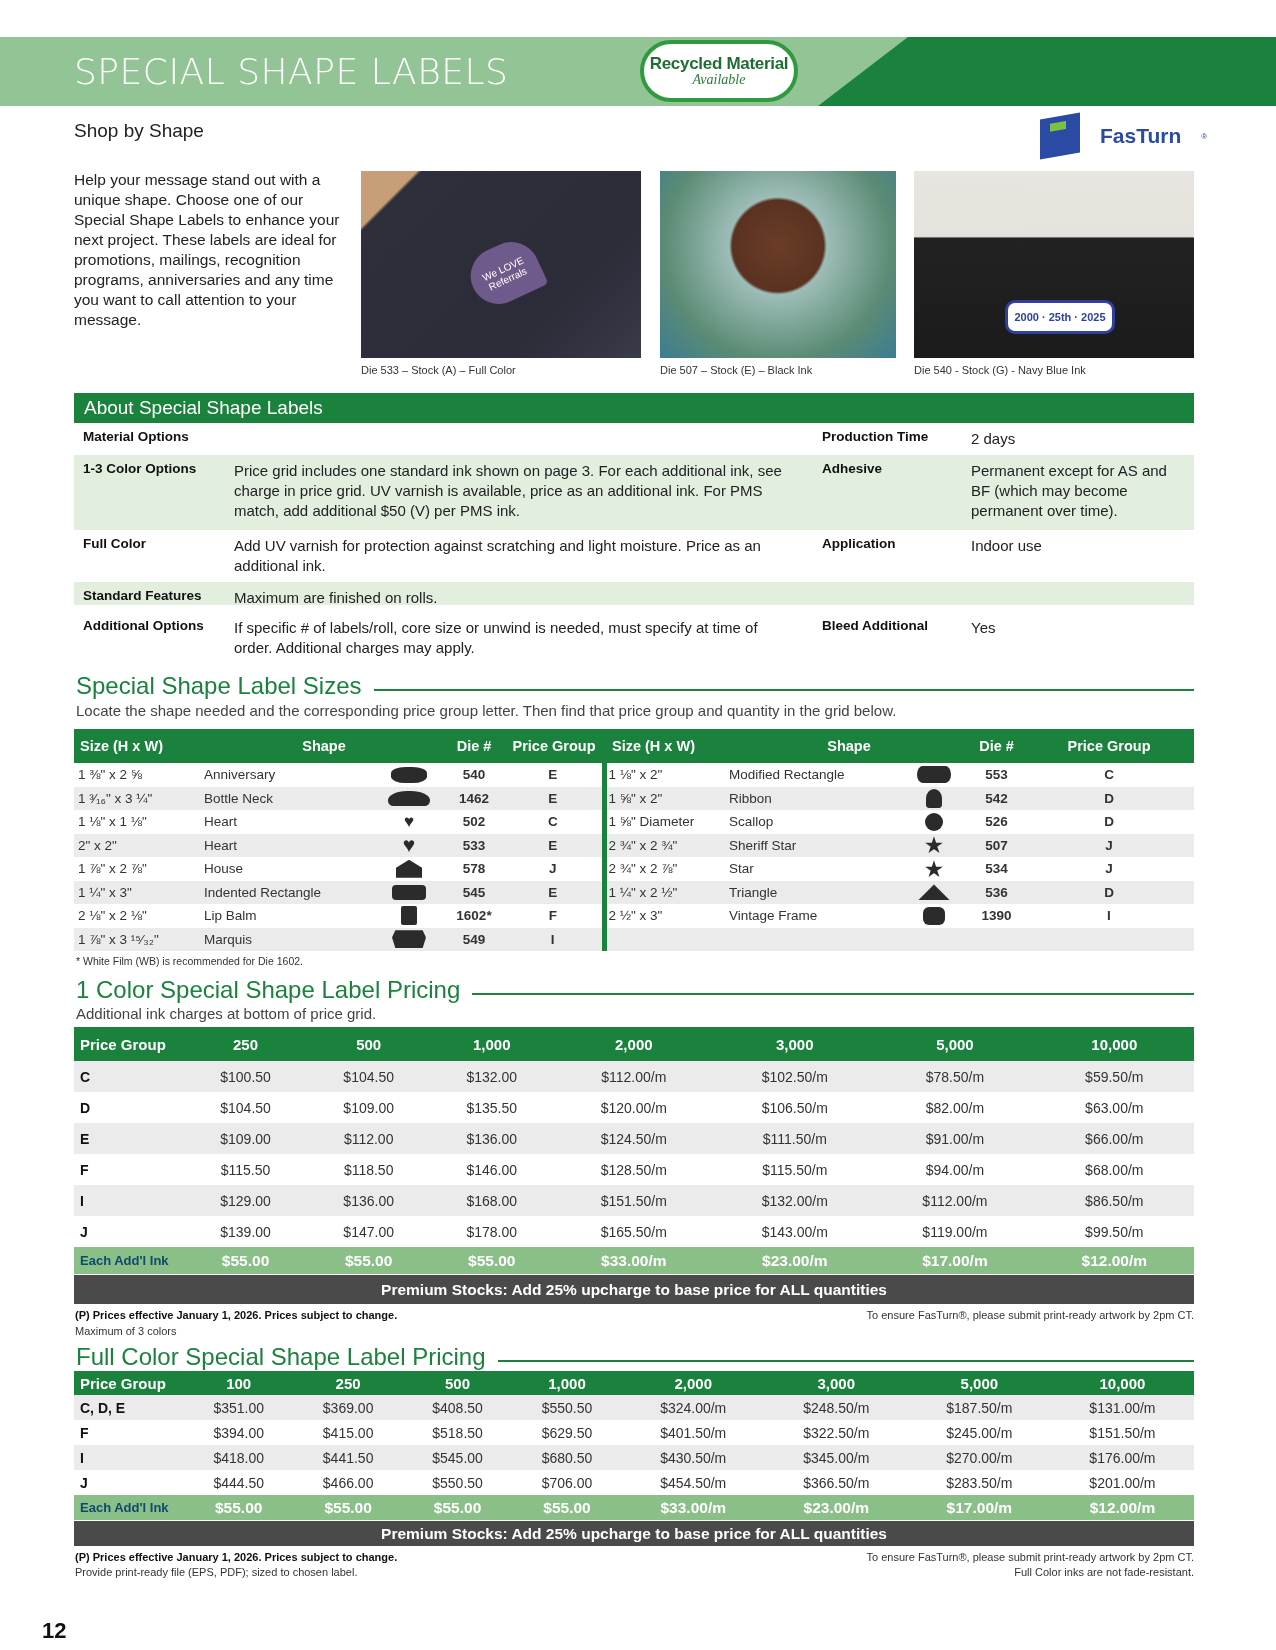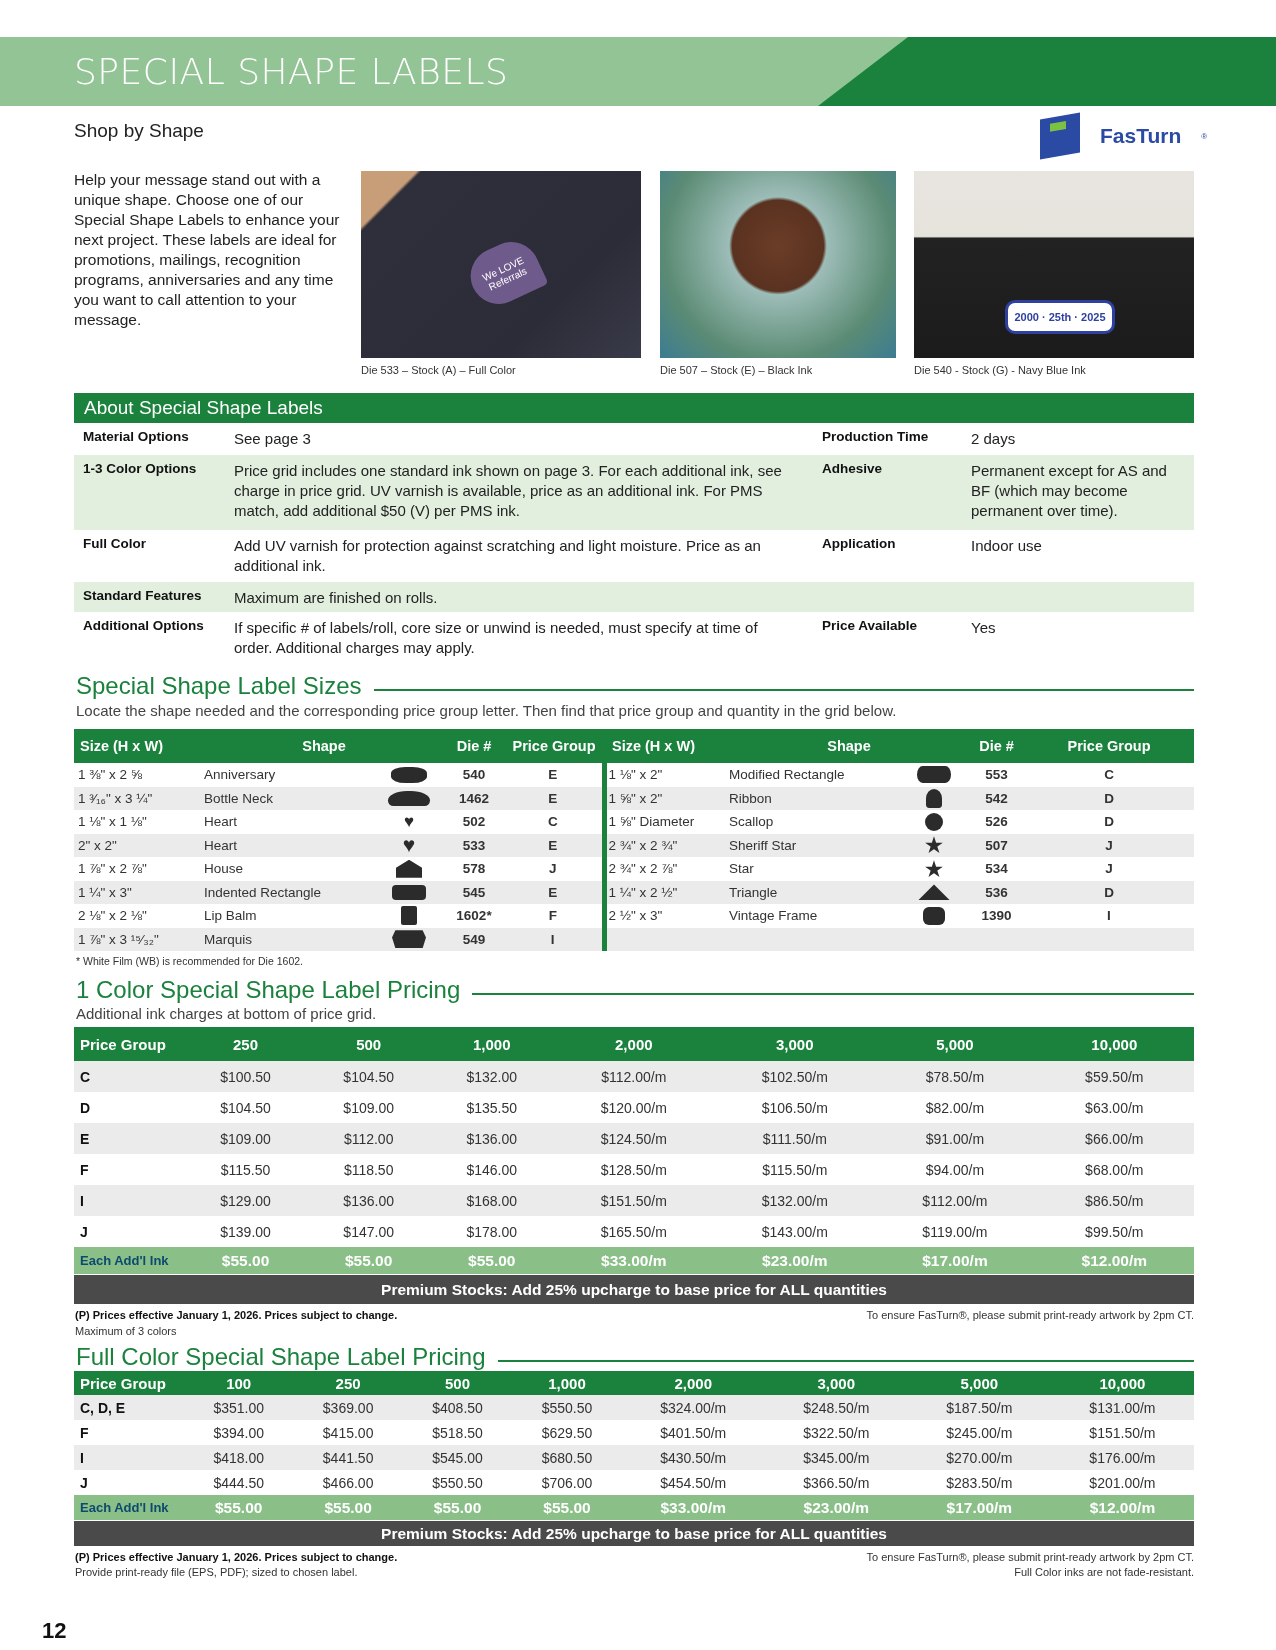--- a/index.html
+++ b/index.html
@@ -59,20 +59,24 @@
   .fine { position: absolute; font-size: 11px; color: #333; }
   .fine.b { font-weight: bold; color: #111; }
   .pageno { position: absolute; left: 42px; top: 1618px; font-size: 22px; font-weight: bold; color: #111; }
 </style>
 </head>
 <body>
 
 <div class="banner">
   <div class="dark"></div>
   <div class="title">SPECIAL SHAPE LABELS</div>
+  <div class="recycle">
+    <div class="r1">Recycled Material</div>
+    <div class="r2">Available</div>
+  </div>
 </div>
 <div class="shop">Shop by Shape</div>
 <div class="logo">
   <span class="box"></span>
   <span class="name">FasTurn</span>
     <sup>®</sup>
 </div>
 
 <div class="intro">Help your message stand out with a unique shape. Choose one of our Special Shape Labels to enhance your next project. These labels are ideal for promotions, mailings, recognition programs, anniversaries and any time you want to call attention to your message.</div>
 
@@ -81,44 +85,43 @@
 <div class="photo p2"></div>
 <div class="photo p3"></div>
 <div class="badge540">2000 · 25th · 2025</div>
 <div class="caption" style="left:361px">Die 533 – Stock (A) – Full Color</div>
 <div class="caption" style="left:660px">Die 507 – Stock (E) – Black Ink</div>
 <div class="caption" style="left:914px">Die 540 - Stock (G) - Navy Blue Ink</div>
 
 <div class="sect-bar about-bar">About Special Shape Labels</div>
 <div class="about-row" style="top:423px;height:20px">
   <span class="k">Material Options</span>
-  <span class="v">See page 3</span>
   <span class="k2">Production Time</span>
   <span class="v2">2 days</span>
 </div>
 <div class="about-row shade" style="top:455px;height:75px">
   <span class="k">1-3 Color Options</span>
   <span class="v">Price grid includes one standard ink shown on page 3. For each additional ink, see charge in price grid. UV varnish is available, price as an additional ink. For PMS match, add additional $50 (V) per PMS ink.</span>
   <span class="k2">Adhesive</span>
   <span class="v2">Permanent except for AS and BF (which may become permanent over time).</span>
 </div>
 <div class="about-row" style="top:530px;height:52px">
   <span class="k">Full Color</span>
   <span class="v">Add UV varnish for protection against scratching and light moisture. Price as an additional ink.</span>
   <span class="k2">Application</span>
   <span class="v2">Indoor use</span>
 </div>
-<div class="about-row shade" style="top:582px;height:30px">
+<div class="about-row shade" style="top:582px;height:23px">
   <span class="k">Standard Features</span>
   <span class="v">Maximum are finished on rolls.</span>
 </div>
 <div class="about-row" style="top:612px;height:50px">
   <span class="k">Additional Options</span>
   <span class="v">If specific # of labels/roll, core size or unwind is needed, must specify at time of order. Additional charges may apply.</span>
-  <span class="k2">Price Available</span>
+  <span class="k2">Bleed Additional</span>
   <span class="v2">Yes</span>
 </div>
 
 <div class="h2" style="top:672px">
     <span>Special Shape Label Sizes</span>
     <span class="rule"></span>
   </div>
 <div class="note" style="top:702px">Locate the shape needed and the corresponding price group letter. Then find that price group and quantity in the grid below.</div>
 
 <table class="sizes">

